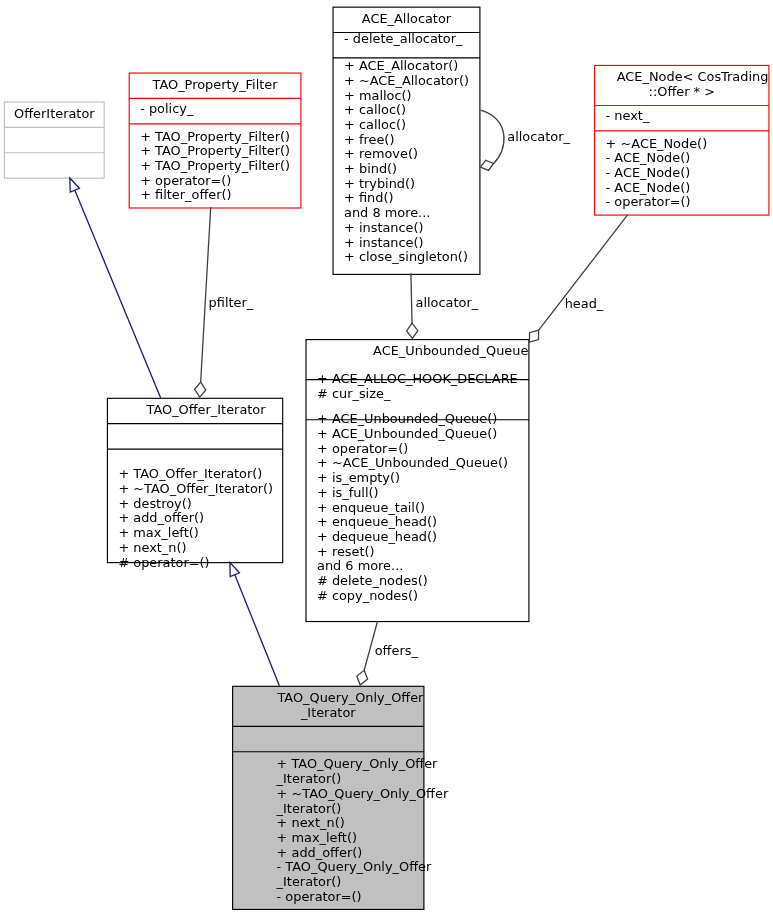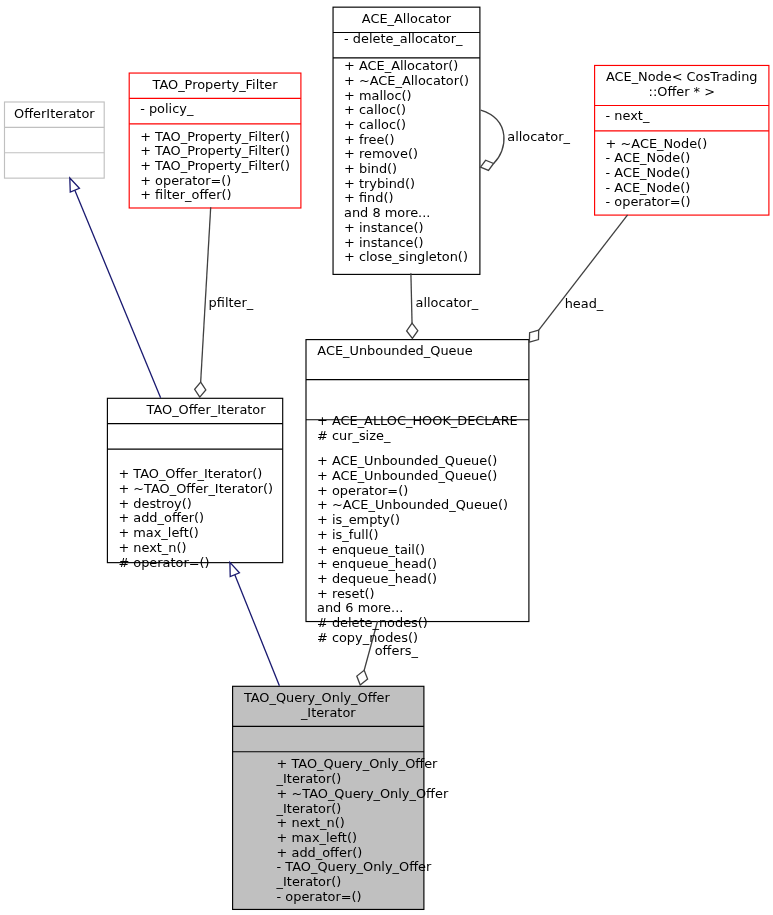--- a/index.html
+++ b/index.html
@@ -8,21 +8,21 @@
           font-family:"DejaVu Sans",sans-serif;font-size:12.9px;color:#000000;
           -webkit-font-smoothing:antialiased;}
   #edges{position:absolute;left:0;top:0;width:773px;height:915px;}
   .uml{position:absolute;box-sizing:border-box;border:1.2px solid transparent;background:transparent;}
   .sec{box-sizing:border-box;}
   .sec.title{padding-top:4.25px;padding-bottom:6.43px;}
   .sec.members{padding-top:2.3px;padding-bottom:24px;}
   .sec + .sec{border-top:1.2px solid transparent;}
   .row{line-height:14.7px;height:14.7px;white-space:pre;}
   .sec.title .row{text-align:center;}
-  .sec.title .row.tleft{text-align:left;padding-left:10.8px;}
+  .sec.title .row.tleft{text-align:right;padding-left:10.8px;}
   .sec.members .row{padding-left:10.5px;}
   .lbl{position:absolute;white-space:pre;line-height:14.69px;}
 </style>
 </head>
 <body>
 
 <div id="canvas">
   <svg id="edges" viewBox="0 0 773 915">
     <rect x="4.50" y="102.00" width="99.70" height="76.14" fill="#ffffff" stroke="#c0c0c0" stroke-width="1.15"></rect>
     <line x1="4.50" y1="127.38" x2="104.20" y2="127.38" stroke="#c0c0c0" stroke-width="1.15"></line>
@@ -123,21 +123,21 @@
         <div class="row">- ACE_Node()</div>
         <div class="row">- ACE_Node()</div>
         <div class="row">- ACE_Node()</div>
         <div class="row">- operator=()</div>
       </div>
     </div>
     <div class="uml normal" style="left:305.5px;top:339.1px;width:223.9px;">
       <div class="sec title" style="height:29px;">
         <div class="row tleft">ACE_Unbounded_Queue</div>
       </div>
-      <div class="sec members" style="height:40px;margin-top:42px;">
+      <div class="sec members" style="height:40px;">
         <div class="row">+ ACE_ALLOC_HOOK_DECLARE</div>
         <div class="row"># cur_size_</div>
       </div>
       <div class="sec members" style="height:201.78px;">
         <div class="row">+ ACE_Unbounded_Queue()</div>
         <div class="row">+ ACE_Unbounded_Queue()</div>
         <div class="row">+ operator=()</div>
         <div class="row">+ ~ACE_Unbounded_Queue()</div>
         <div class="row">+ is_empty()</div>
         <div class="row">+ is_full()</div>

